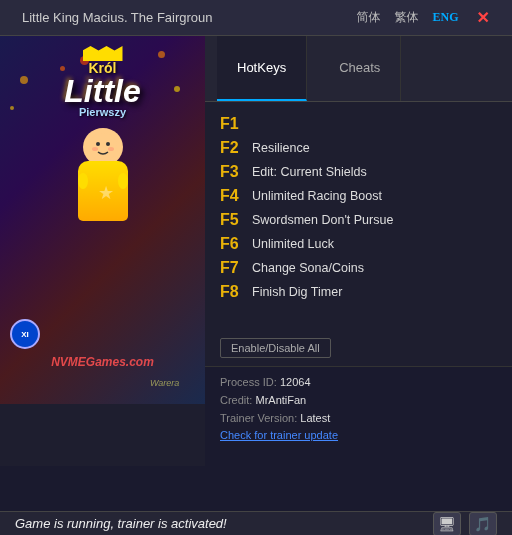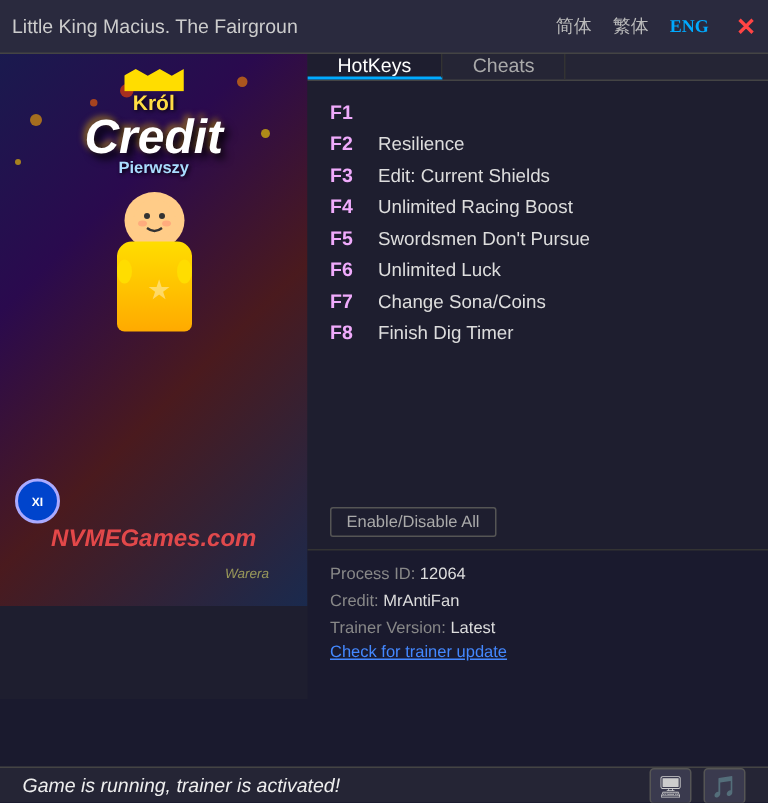--- a/index.html
+++ b/index.html
@@ -11,21 +11,21 @@
       overflow: hidden;
       position: relative;
     }
 
     
     .title-bar {
       display: flex;
       align-items: center;
       background: #2a2a3e;
       height: 36px;
-      padding: 0 8px;
+      padding: 0 22px;
       border-bottom: 1px solid #444;
     }
     .title-text {
       flex: 1;
       color: #ccc;
       font-size: 13px;
     }
     .lang-buttons {
       display: flex;
       gap: 6px;
@@ -141,21 +141,21 @@
       color: rgba(255,200,0,0.6);
       font-size: 10px;
     }
     .watermark {
       position: absolute;
       bottom: 35px;
       left: 0;
       right: 0;
       text-align: center;
       color: rgba(255,80,80,0.85);
-      font-size: 16px;
+      font-size: 12px;
       font-weight: bold;
       font-style: italic;
     }
     .badge {
       position: absolute;
       bottom: 55px;
       left: 10px;
       width: 30px;
       height: 30px;
       background: #0044cc;
@@ -177,49 +177,50 @@
       background: #1e1e2f;
     }
 
     
     .tabs {
       display: flex;
       border-bottom: 1px solid #444;
       background: #252535;
     }
     .tab {
-      padding: 0 20px;
+      padding: 24px 20px;
       color: #aaa;
       font-size: 13px;
       cursor: pointer;
       border-right: 1px solid #333;
+      margin-left: 12px;
     }
     .tab.active {
       color: #fff;
       background: #1e1e2f;
       border-bottom: 2px solid #00aaff;
     }
 
     
     .hotkeys-list {
       padding: 10px 15px;
       flex: 1;
     }
     .hotkey-item {
       display: flex;
       align-items: center;
       padding: 3px 0;
       color: #ddd;
       font-size: 12.5px;
     }
     .hotkey-key {
-      color: #f0abfc;
+      color: #eab308;
       font-weight: bold;
       width: 32px;
-      font-size: 13px;
+      font-size: 16px;
     }
     .hotkey-desc {
       color: #ddd;
     }
 
     
     .enable-disable-area {
       padding: 8px 15px;
     }
     .enable-disable-btn {
@@ -347,21 +348,21 @@
         <div class="spark" style="width:8px;height:8px;background:#ffaa00;top:40px;left:20px;"></div>
         <div class="spark" style="width:5px;height:5px;background:#ff6600;top:30px;left:60px;"></div>
         <div class="spark" style="width:6px;height:6px;background:#ffdd00;top:50px;right:25px;"></div>
         <div class="spark" style="width:9px;height:9px;background:#ff4400;top:20px;left:80px;"></div>
         <div class="spark" style="width:4px;height:4px;background:#ffcc00;top:70px;left:10px;"></div>
         <div class="spark" style="width:7px;height:7px;background:#ff8800;top:15px;right:40px;"></div>
       </div>
       <div class="char-crown"></div>
       <div class="cover-title">
         <span class="krol">Król</span>
-        <span>Credit</span>
+        <span>Little</span>
         <span class="pierwszy">Pierwszy</span>
       </div>
       <div class="character">
         <div class="char-head" style="background: #ffcc88; display:flex; align-items:center; justify-content:center;">
 
           <svg width="30" height="30" viewBox="0 0 30 30">
             <ellipse cx="15" cy="15" rx="14" ry="14" fill="#ffcc88"></ellipse>
             <circle cx="10" cy="12" r="2" fill="#333"></circle>
             <circle cx="20" cy="12" r="2" fill="#333"></circle>
             <path d="M10 20 Q15 24 20 20" stroke="#333" stroke-width="1.5" fill="none"></path>

